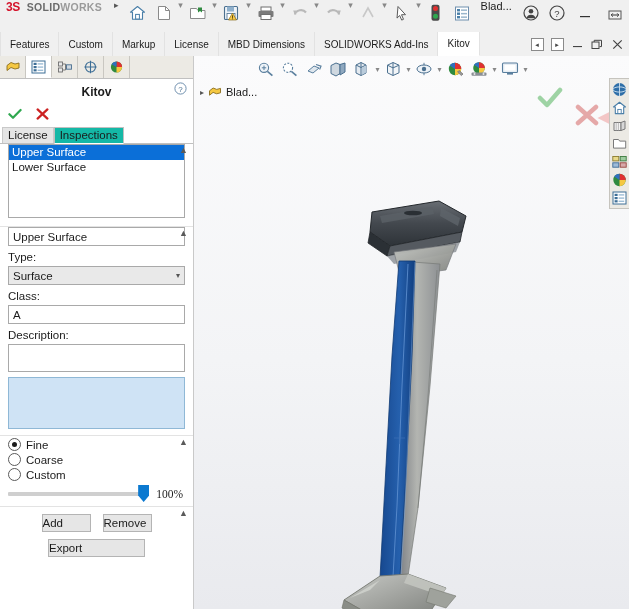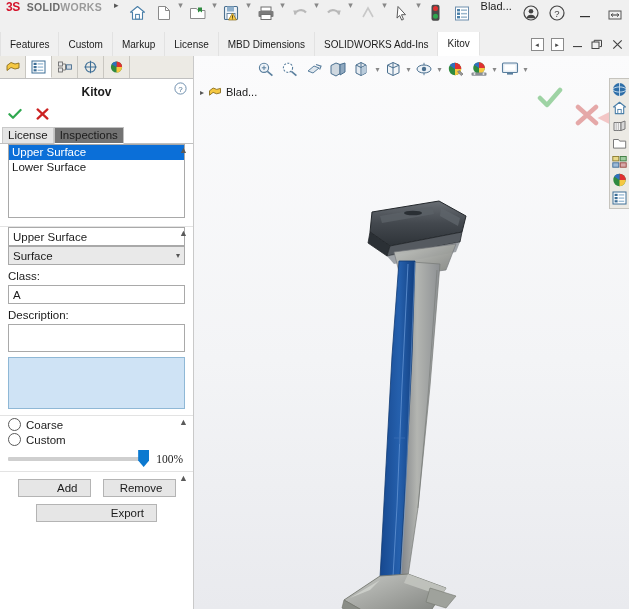--- a/index.html
+++ b/index.html
@@ -74,21 +74,21 @@
     padding-top:2px;
   }
   .pm-title{font-size:12px;font-weight:bold;color:#1b1b1b;}
   .pm-help{position:absolute;right:6px;top:3px;}
   .pm-okrow{height:22px;display:flex;align-items:center;padding-left:8px;gap:14px;}
   .pm-sub-tabs{display:flex;align-items:flex-end;height:18px;border-bottom:1px solid #c0c0c0;padding-left:2px;}
   .pm-sub{
     font-size:11.5px;padding:1px 5px 2px 5px;border:1px solid transparent;
     background:#e5e5e5;border-color:#c9c9c9;border-bottom:none;color:#1b1b1b;
   }
-  .pm-sub.active{background:#737373;border-color:#c0c0c0;border-bottom:1px solid #ffffff;margin-bottom:-1px;text-align:right;}
+  .pm-sub.active{background:#14b8a6;border-color:#c0c0c0;border-bottom:1px solid #ffffff;margin-bottom:-1px;text-align:right;}
 
   .sect{border-bottom:1px solid #e3e3e3;position:relative;padding:0 8px 6px 8px;}
   .sect-chev{position:absolute;right:5px;top:2px;color:#5a5a5a;font-size:9px;line-height:1;}
   .lbl{font-size:11.5px;color:#1b1b1b;margin:5px 0 3px 0;}
   .listbox{
     border:1px solid #a9a9a9;background:#ffffff;height:72px;overflow:hidden;
     margin-bottom:2px;
   }
   .litem{font-size:11.5px;padding:1px 3px;color:#1b1b1b;line-height:13px;}
   .litem.sel{background:#0b6fd8;color:#ffffff;}
@@ -120,21 +120,21 @@
   .track{flex:1;height:4px;background:#cfcfcf;position:relative;border-radius:1px;}
   .knob{
     position:absolute;top:-7px;width:11px;height:17px;background:#0b79d0;
     clip-path:polygon(0 0,100% 0,100% 62%,50% 100%,0 62%);
   }
   .pct{font-size:11.5px;color:#1b1b1b;white-space:nowrap;font-family:Liberation Serif, serif;}
 
   .btnrow{display:flex;justify-content:center;gap:12px;margin-top:7px;}
   .btn{
     background:#e6e6e6;border:1px solid #b4b4b4;font-size:11.5px;color:#1b1b1b;
-    padding:2px 12px;text-align:right;min-width:47px;
+    padding:2px 0;text-align:left;min-width:47px;
   }
   .btn.wide{min-width:95px;}
 
   
   .viewport{
     position:absolute;left:194px;top:56px;width:435px;height:553px;
     background:linear-gradient(180deg,#fbfbfc 0%,#f3f4f6 55%,#e9eaee 100%);
     overflow:hidden;
   }
   .hud{
@@ -397,33 +397,38 @@
       <span class="sect-chev">▲</span>
       <div class="listbox">
         <div class="litem sel">Upper Surface</div>
         <div class="litem">Lower Surface</div>
       </div>
     </div>
 
     <div class="sect">
       <span class="sect-chev">▲</span>
       <div class="txt">Upper Surface</div>
+      <div class="lbl">Type:</div>
       <div class="sel-box">
         <span>Surface</span>
         <span class="sel-chev">▾</span>
       </div>
       <div class="lbl">Class:</div>
       <div class="txt">A</div>
       <div class="lbl">Description:</div>
       <div class="txtarea"></div>
       <div class="bluebox"></div>
     </div>
 
     <div class="sect">
       <span class="sect-chev">▲</span>
+      <div class="radio-row">
+        <span class="radio on"></span>
+        <span class="radio-lbl">Fine</span>
+      </div>
       <div class="radio-row">
         <span class="radio"></span>
         <span class="radio-lbl">Coarse</span>
       </div>
       <div class="radio-row">
         <span class="radio"></span>
         <span class="radio-lbl">Custom</span>
       </div>
       <div class="slider-row">
         <span class="track">

